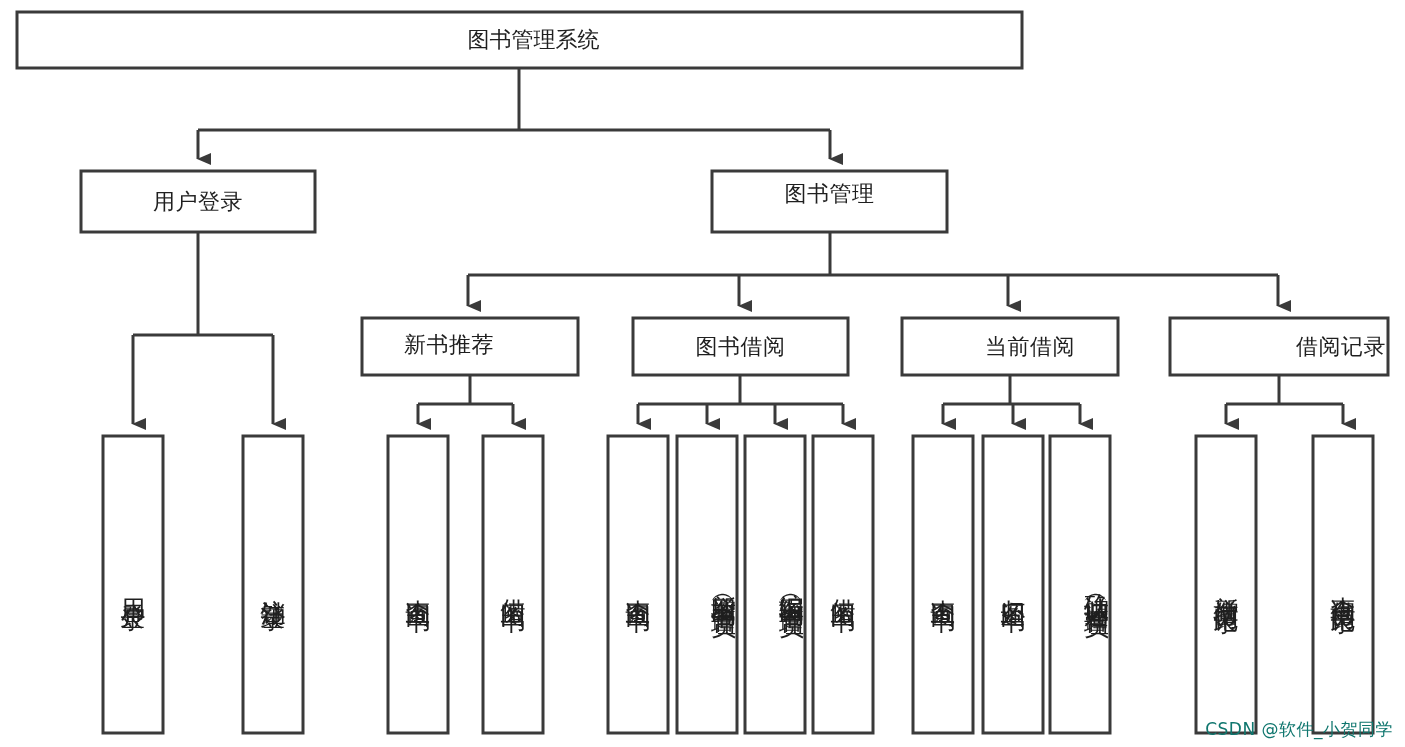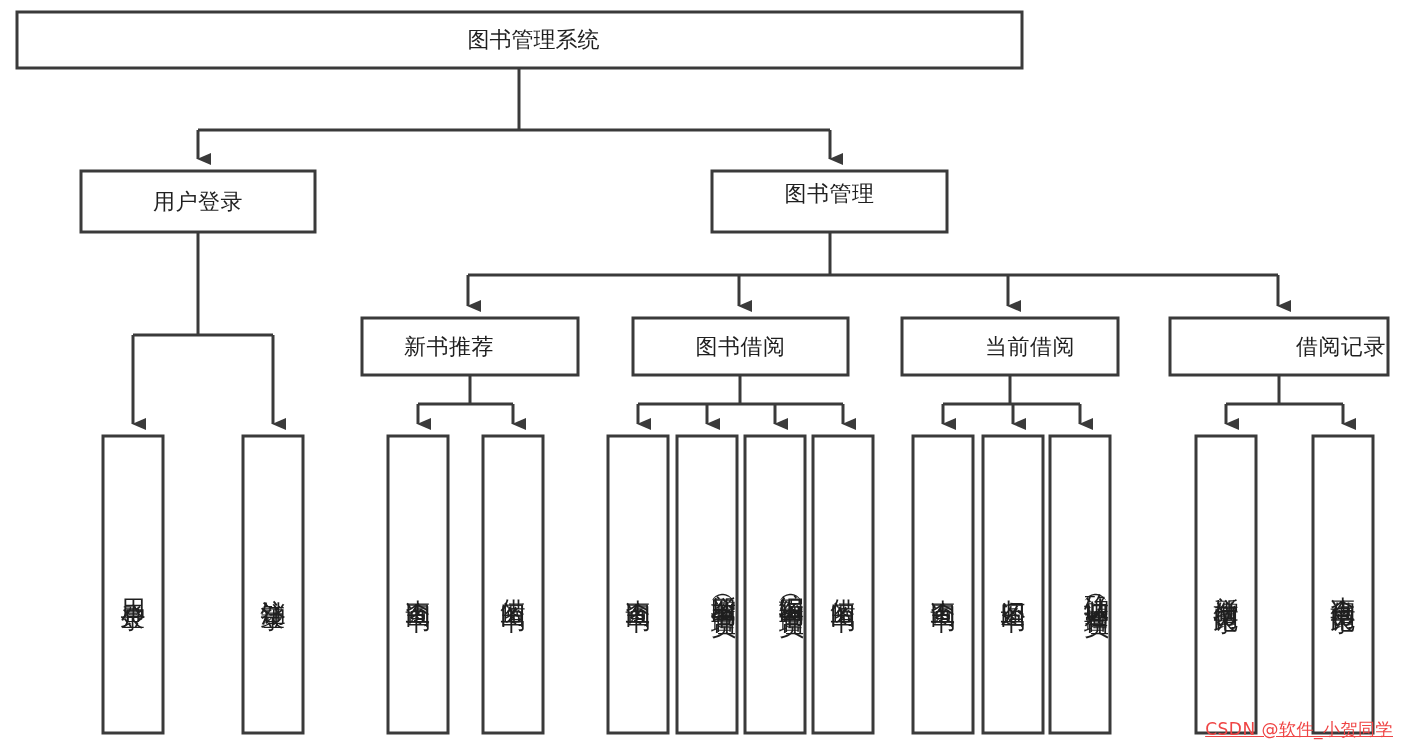--- a/index.html
+++ b/index.html
@@ -67,24 +67,23 @@
   }
   .label-v.vcenter {
     align-items: center;
     padding-top: 0;
   }
   .watermark {
     position: absolute;
     right: 12px;
     bottom: 6px;
     font-size: 17px;
-    color: #ef4444;
+    color: #0f766e;
     letter-spacing: 0.5px;
     white-space: nowrap;
-    text-decoration: underline;
   }
 </style>
 </head>
 <body>
 
 <div id="diagram-root">
 
   <svg class="diagram-svg" viewBox="0 0 1405 747">
     <defs>
       <marker id="arw" viewBox="0 0 12 14" refX="6" refY="13" markerWidth="12" markerHeight="14" orient="auto-start-reverse" markerUnits="userSpaceOnUse">
@@ -159,21 +158,21 @@
     <path class="connector" d="M 1226 404 L 1343 404"></path>
     <path class="connector" d="M 1226 404 L 1226 424" marker-end="url(#arw)"></path>
     <path class="connector" d="M 1343 404 L 1343 424" marker-end="url(#arw)"></path>
   </svg>
 
   <div class="node-label label-root" style="left:31px; top:12px; width:1005px; height:56px;">图书管理系统</div>
 
   <div class="node-label label-h" style="left:81px; top:171px; width:234px; height:61px;">用户登录</div>
   <div class="node-label label-h" style="left:712px; top:171px; width:235px; height:45px;">图书管理</div>
 
-  <div class="node-label label-h" style="left:362px; top:318px; width:174px; height:57px;">新书推荐</div>
+  <div class="node-label label-h" style="left:362px; top:318px; width:174px; height:57px;font-family:Liberation Mono, monospace;">新书推荐</div>
   <div class="node-label label-h" style="left:633px; top:318px; width:215px; height:57px;">图书借阅</div>
   <div class="node-label label-h" style="left:902px; top:318px; width:256px; height:57px;">当前借阅</div>
   <div class="node-label label-h" style="left:1232px; top:318px; width:218px; height:57px;">借阅记录</div>
 
   <div class="node-label label-v vcenter" style="left:103px; top:436px; width:60px; height:297px;">用户登录</div>
   <div class="node-label label-v vcenter" style="left:243px; top:436px; width:60px; height:297px;">注销登录</div>
 
   <div class="node-label label-v vcenter" style="left:388px; top:436px; width:60px; height:297px;">查询图书</div>
   <div class="node-label label-v vcenter" style="left:483px; top:436px; width:60px; height:297px;">借阅图书</div>
 

